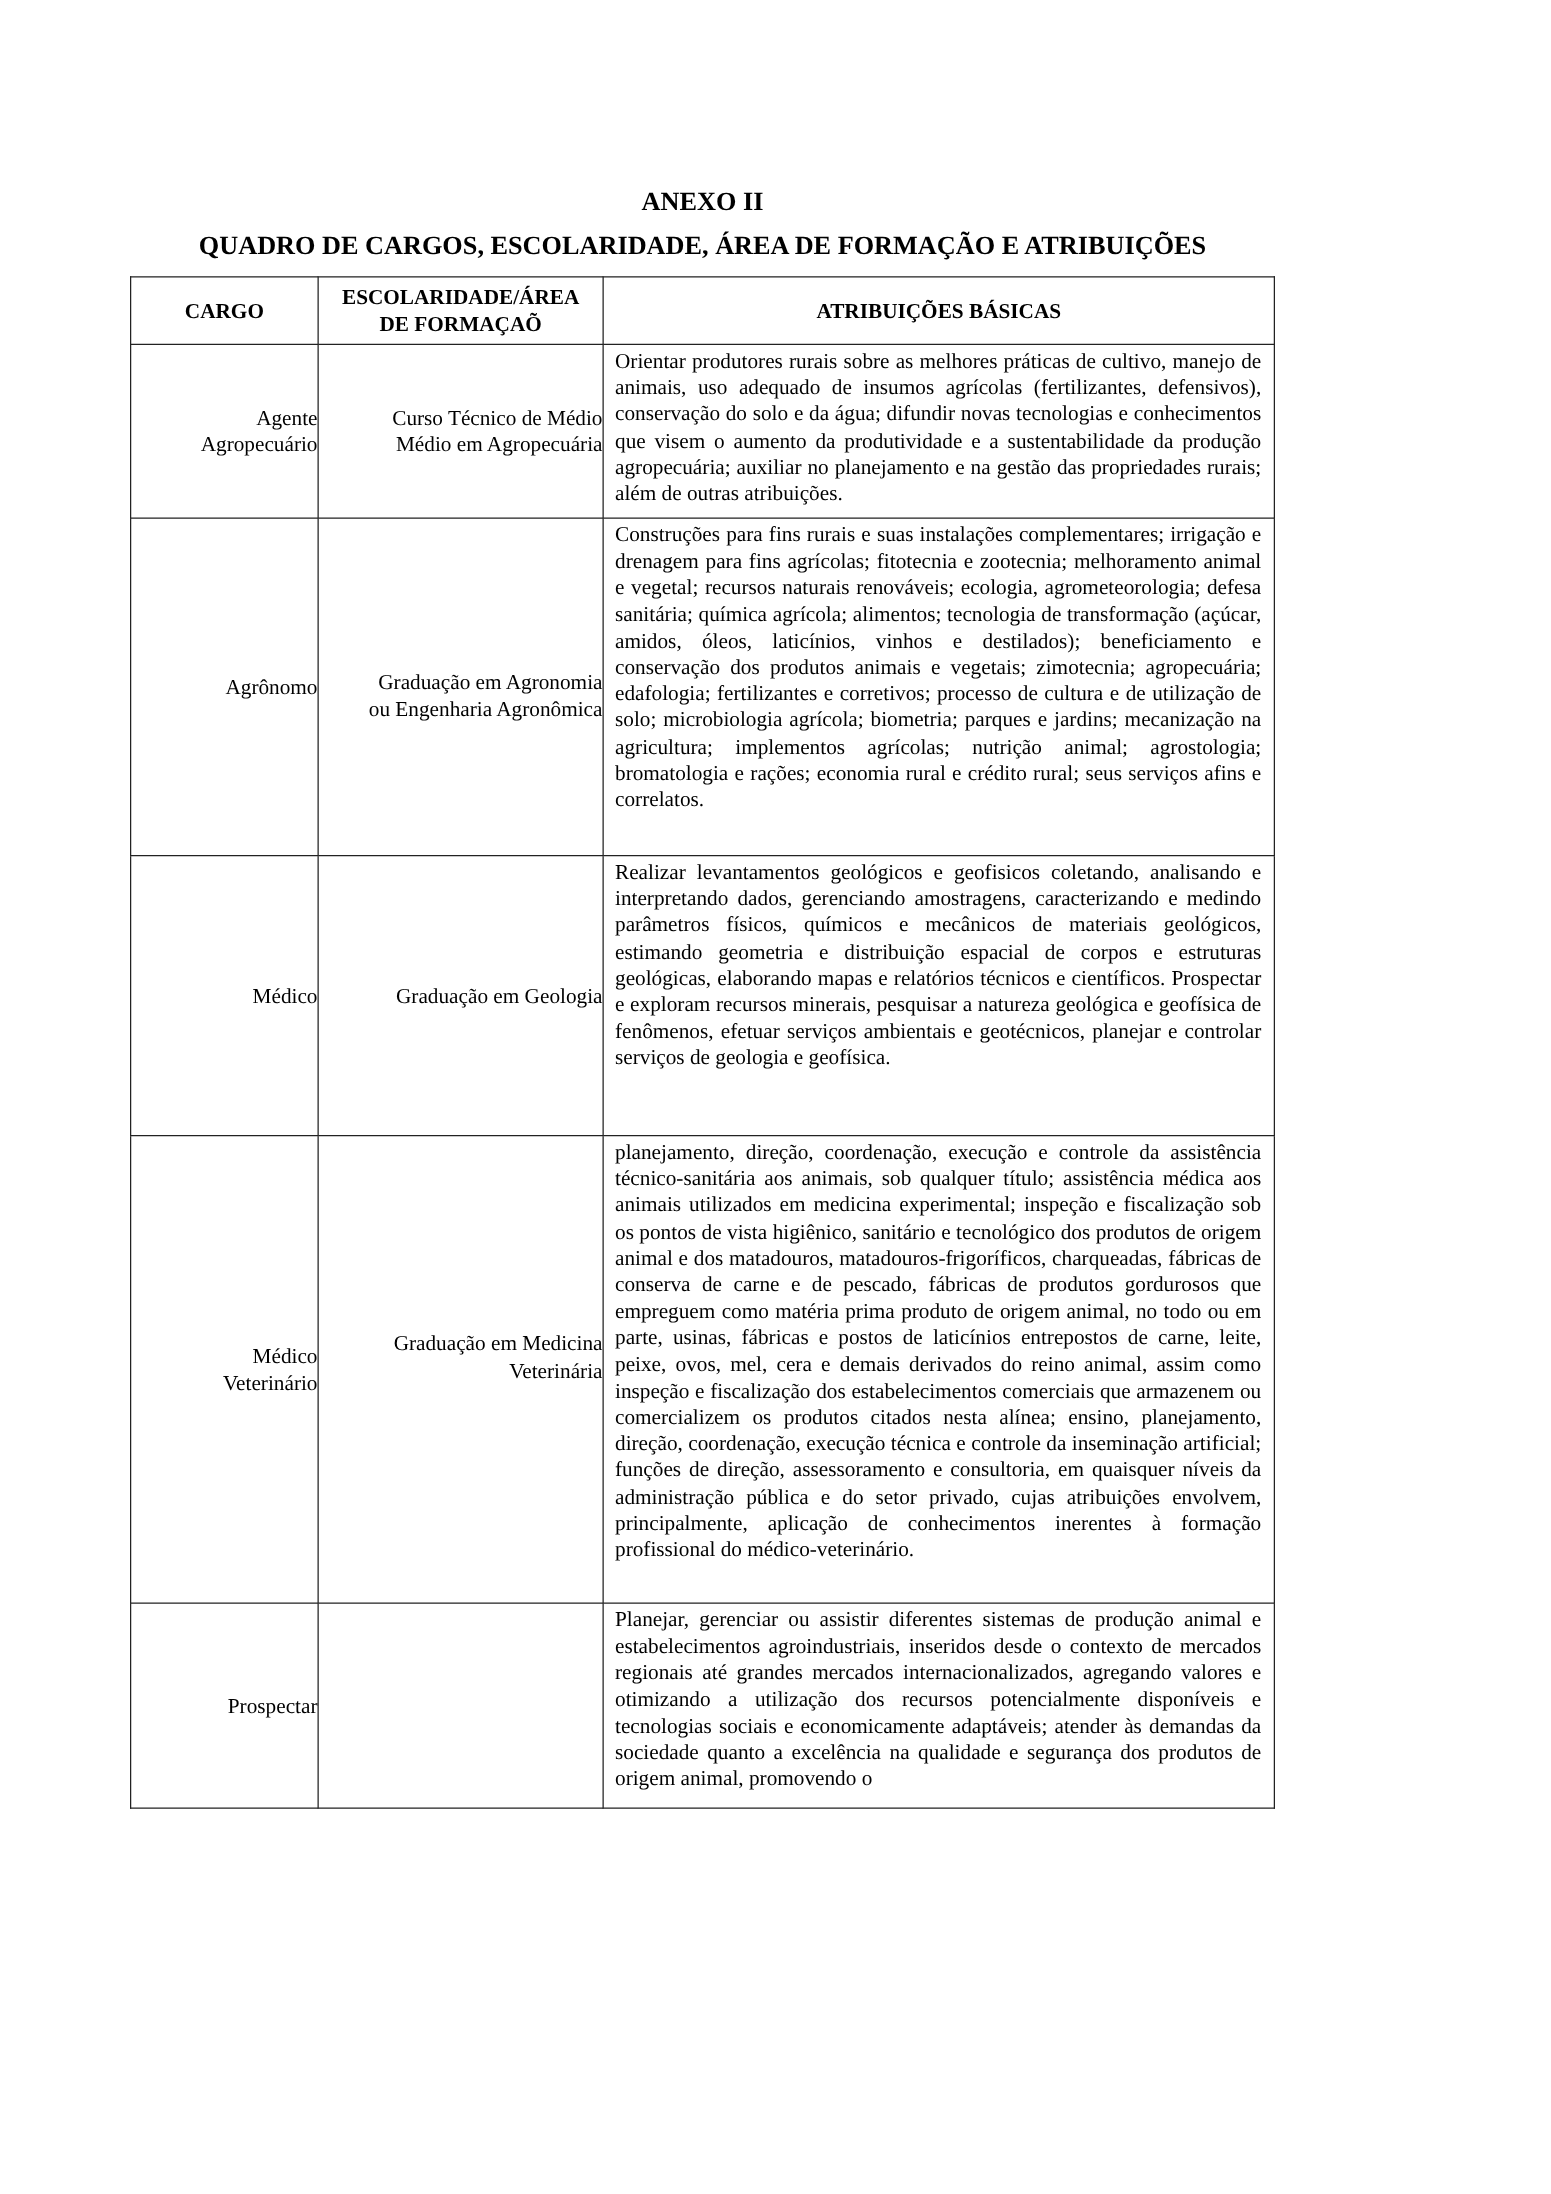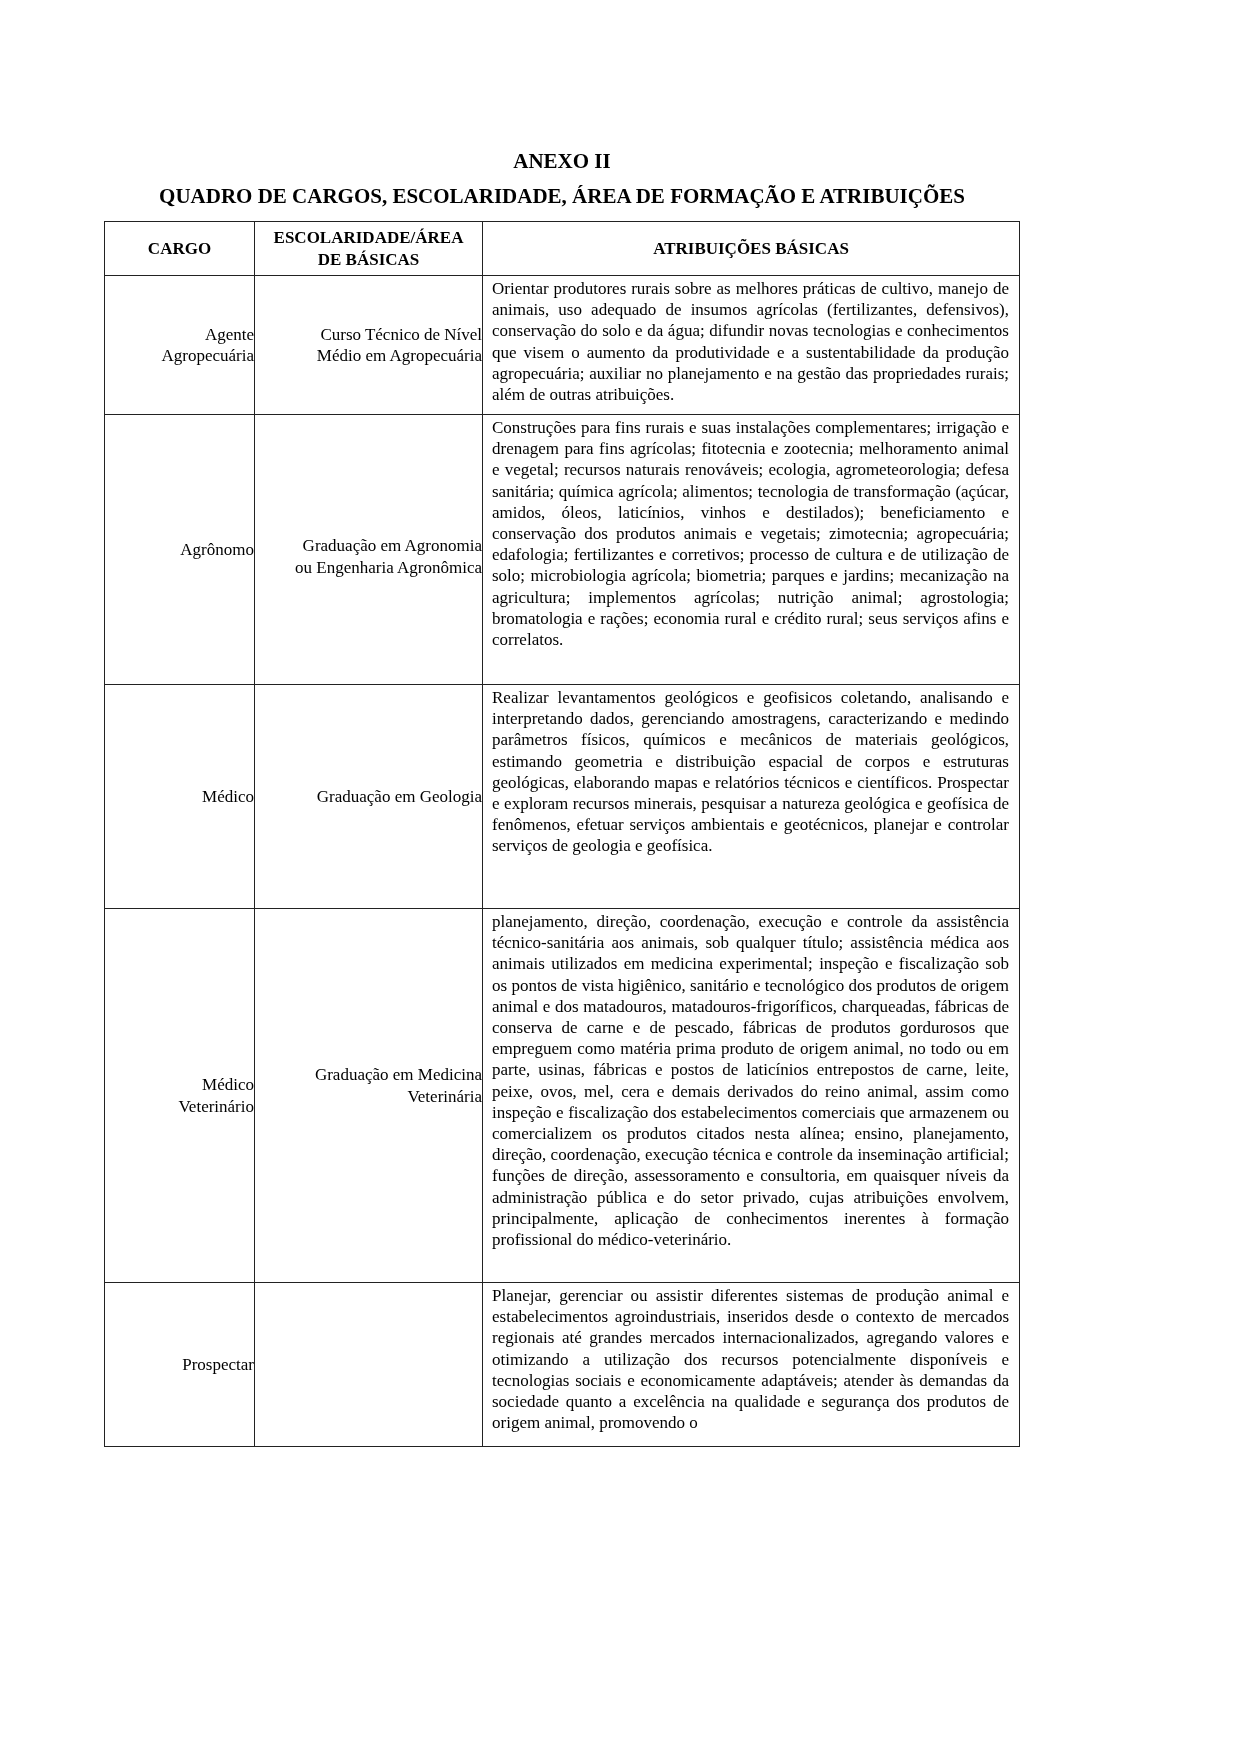--- a/index.html
+++ b/index.html
@@ -26,33 +26,33 @@
     <colgroup>
         <col class="c1">
         <col class="c2">
         <col class="c3">
       </colgroup>
     <thead>
       <tr style="height:54px;">
         <th>CARGO</th>
         <th>
           <div>ESCOLARIDADE/ÁREA</div>
-          <div>DE BÁSICAS</div>
+          <div>DE FORMAÇAÕ</div>
         </th>
         <th>ATRIBUIÇÕES BÁSICAS</th>
       </tr>
     </thead>
     <tbody>
       <tr style="height:139px;">
         <td class="cargo">
           <div>Agente</div>
-          <div>Agropecuária</div>
+          <div>Agropecuário</div>
         </td>
         <td class="escol">
-          <div>Curso Técnico de Nível</div>
+          <div>Curso Técnico de Médio</div>
           <div>Médio em Agropecuária</div>
         </td>
         <td class="atrib">Orientar produtores rurais sobre as melhores práticas de cultivo, manejo de animais, uso adequado de insumos agrícolas (fertilizantes, defensivos), conservação do solo e da água; difundir novas tecnologias e conhecimentos que visem o aumento da produtividade e a sustentabilidade da produção agropecuária; auxiliar no planejamento e na gestão das propriedades rurais; além de outras atribuições.</td>
       </tr>
       <tr style="height:270px;">
         <td class="cargo">
           <div>Agrônomo</div>
         </td>
         <td class="escol" style="padding-top:14px;">
           <div>Graduação em Agronomia</div>

